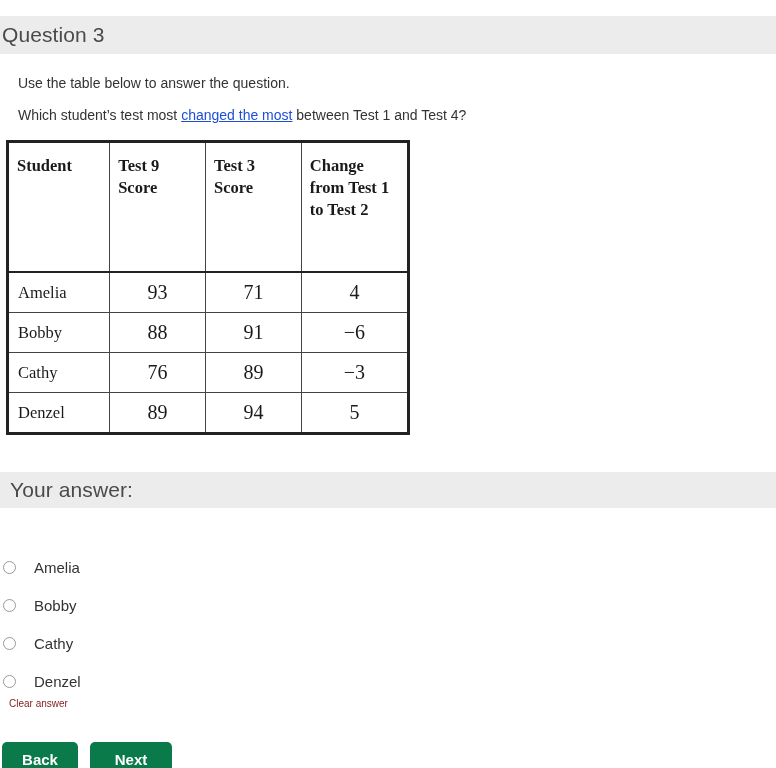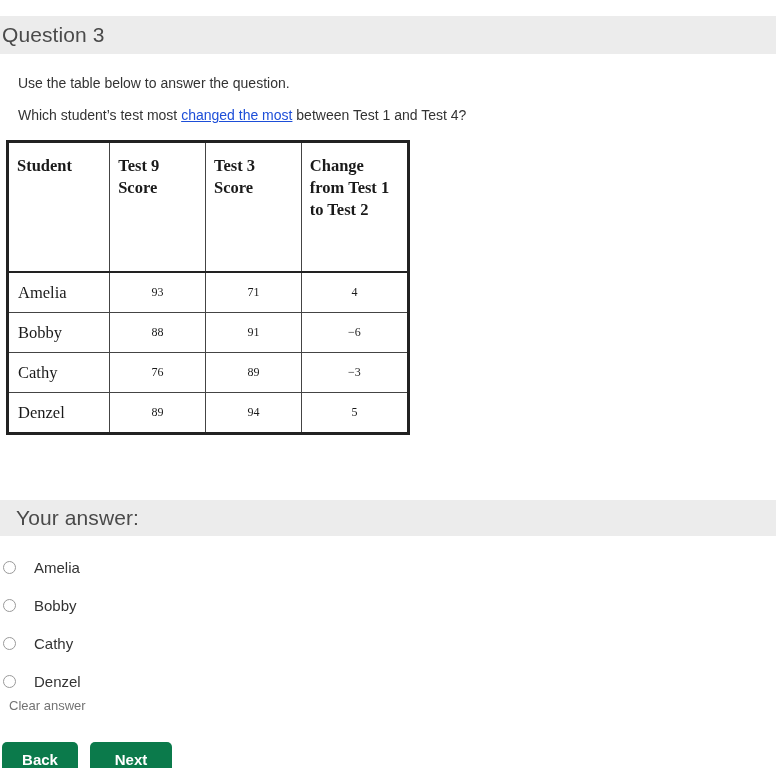--- a/index.html
+++ b/index.html
@@ -28,23 +28,23 @@
   #question-banner {
     position: absolute;
     left: 0;
     top: 8px;
     height: 38px;
     padding-left: 2px;
   }
   #answer-banner {
     position: absolute;
     left: 0;
-    top: 492px;
+    top: 464px;
     height: 36px;
-    padding-left: 16px;
+    padding-left: 10px;
   }
   .banner-title {
     font-size: 21px;
     font-weight: 400;
     color: #4a4a4a;
     letter-spacing: 0.1px;
   }
 
   
   .prompt {
@@ -87,21 +87,21 @@
     font-weight: bold;
     line-height: 22px;
     padding: 12px 8px 6px 8px;
     text-align: left;
   }
   #score-table thead th.num-head {
     text-align: left;
   }
   #score-table tbody td {
     height: 39px;
-    font-size: 12px;
+    font-size: 20px;
     text-align: center;
     vertical-align: middle;
   }
   #score-table tbody td.student-cell {
     text-align: left;
     padding-left: 9px;
     font-size: 16.5px;
   }
   .col-student { width: 99px; }
   .col-t1 { width: 99px; }
@@ -134,22 +134,22 @@
     margin-left: 18px;
     font-size: 15px;
     color: #333333;
   }
 
   
   #clear-answer-link {
     position: absolute;
     left: 9px;
     top: 698px;
-    font-size: 13px;
-    color: #737373;
+    font-size: 10px;
+    color: #7f1d1d;
     text-decoration: none;
     cursor: pointer;
   }
 
   
   .nav-button {
     position: absolute;
     top: 742px;
     height: 34px;
     border: none;

